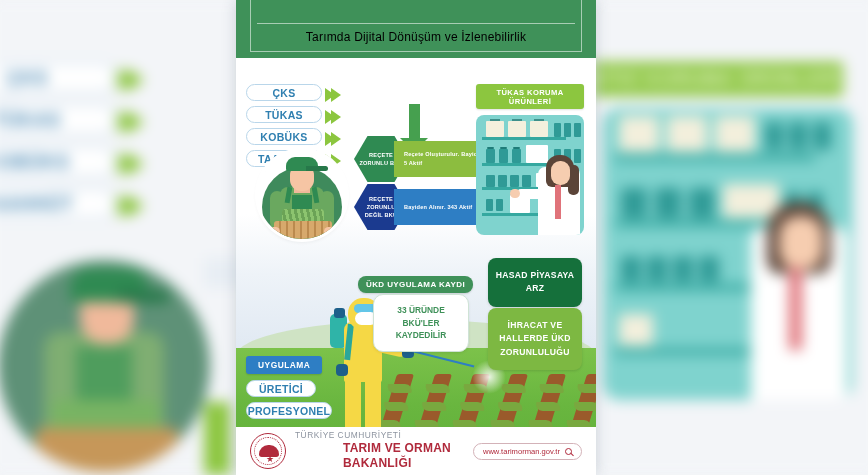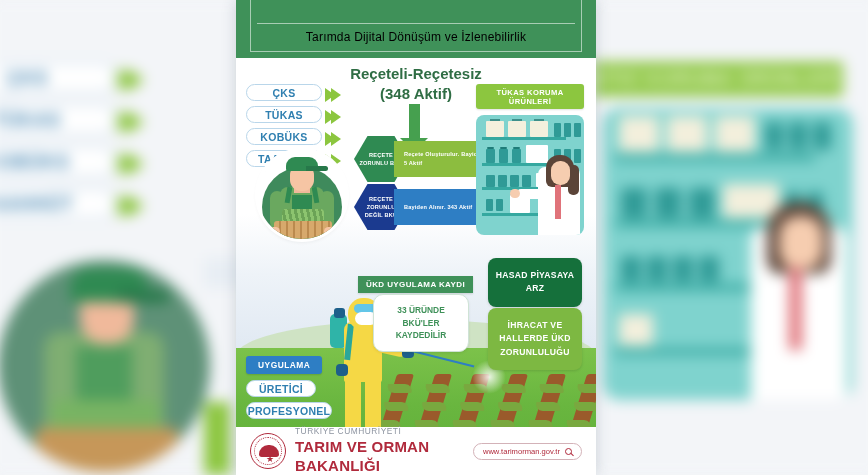--- a/index.html
+++ b/index.html
@@ -185,21 +185,21 @@
   .ph-hair { position:absolute; left:70px; top:40px; width:28px; height:32px; background:#5b4438; border-radius:13px 13px 6px 6px;}
   .ph-pony { position:absolute; left:92px; top:50px; width:11px; height:30px; background:#5b4438; border-radius:5px;}
   .ph-face { position:absolute; left:75px; top:46px; width:19px; height:24px; background:#f6cdb0; border-radius:9px;}
   .ph-tie  { position:absolute; left:79px; top:70px; width:6px; height:34px; background:#e0737a;}
   .ph-arm  { position:absolute; left:40px; top:74px; width:28px; height:10px; background:#ffffff; border-radius:5px;}
   .ph-hand { position:absolute; left:34px; top:74px; width:10px; height:9px; background:#f6cdb0; border-radius:5px;}
 
   
   .ukd-banner{
     position:absolute; left:122px; top:218px; background:#3f9159; color:#ffffff;
-    font-size:8px; font-weight:bold; letter-spacing:.4px; padding:4px 8px; border-radius:0;
+    font-size:8px; font-weight:bold; letter-spacing:.4px; padding:4px 8px; border-radius:8px;
     box-shadow:0 1px 2px rgba(0,0,0,.14);
   }
   .ukd-card{
     position:absolute; left:137px; top:236px; width:96px; padding:9px 4px;
     background:#ffffff; border:1.4px solid #cfe3d6; border-radius:10px;
     color:#3f9159; font-size:8.4px; font-weight:bold; line-height:1.5; text-align:center;
     box-shadow:0 1px 3px rgba(0,0,0,.08);
   }
 
   
@@ -235,21 +235,21 @@
   .footer {
     position:absolute; left:0; bottom:0; width:100%; height:48px; background:#ffffff;
     display:flex; align-items:center; padding:0 14px; gap:9px;
   }
   .seal { position:relative; width:36px; height:36px; border-radius:50%; border:1.6px solid #b02a3c; flex:0 0 auto;}
   .seal::before{ content:''; position:absolute; inset:3px; border-radius:50%; border:1px dotted #b02a3c;}
   .seal-crest{ position:absolute; left:8px; top:11px; width:20px; height:12px; background:#b02a3c; border-radius:10px 10px 3px 3px;}
   .seal-star{ position:absolute; left:15px; top:21px; color:#b02a3c; font-size:9px; line-height:1;}
   .fnames{ line-height:1.3; }
   .fnames .l1{ color:#8d94a0; font-size:8.4px; letter-spacing:.5px;}
-  .fnames .l2{ color:#b02a3c; font-size:15px; font-weight:bold; letter-spacing:.2px;}
+  .fnames .l2{ color:#b02a3c; font-size:12px; font-weight:bold; letter-spacing:.2px;margin-left:48px;}
   .fsite {
     margin-left:auto; display:flex; align-items:center; gap:5px;
     border:1.1px solid #d3b2b8; border-radius:12px; padding:3px 9px;
     color:#b02a3c; font-size:7.6px;
   }
   .mag { width:7px; height:7px; border:1.3px solid #b02a3c; border-radius:50%; position:relative;}
   .mag::after{content:''; position:absolute; right:-3px; bottom:-2px; width:4px; height:1.3px; background:#b02a3c; transform:rotate(45deg);}
 </style>
 </head>
 <body>
@@ -356,24 +356,20 @@
             <div class="cleaf" style="left:-4px; top:62px;"></div>
         </div>
         <div class="crow" style="left:196px;">
           <div class="cleaf" style="left:-6px; top:10px;"></div>
             <div class="cleaf" style="left:-4px; top:28px;"></div>
           <div class="cleaf" style="left:-6px; top:46px;"></div>
             <div class="cleaf" style="left:-4px; top:62px;"></div>
         </div>
       </div>
 
-      <div class="ttl">
-        <span>Reçeteli-Reçetesiz</span>
-        <small>(348 Aktif)</small>
-      </div>
       <div class="darr"></div>
 
       <div class="pills">
         <div class="pill">
           <span>ÇKS</span>
           <span class="chev"></span>
         </div>
         <div class="pill">
           <span>TÜKAS</span>
           <span class="chev"></span>

